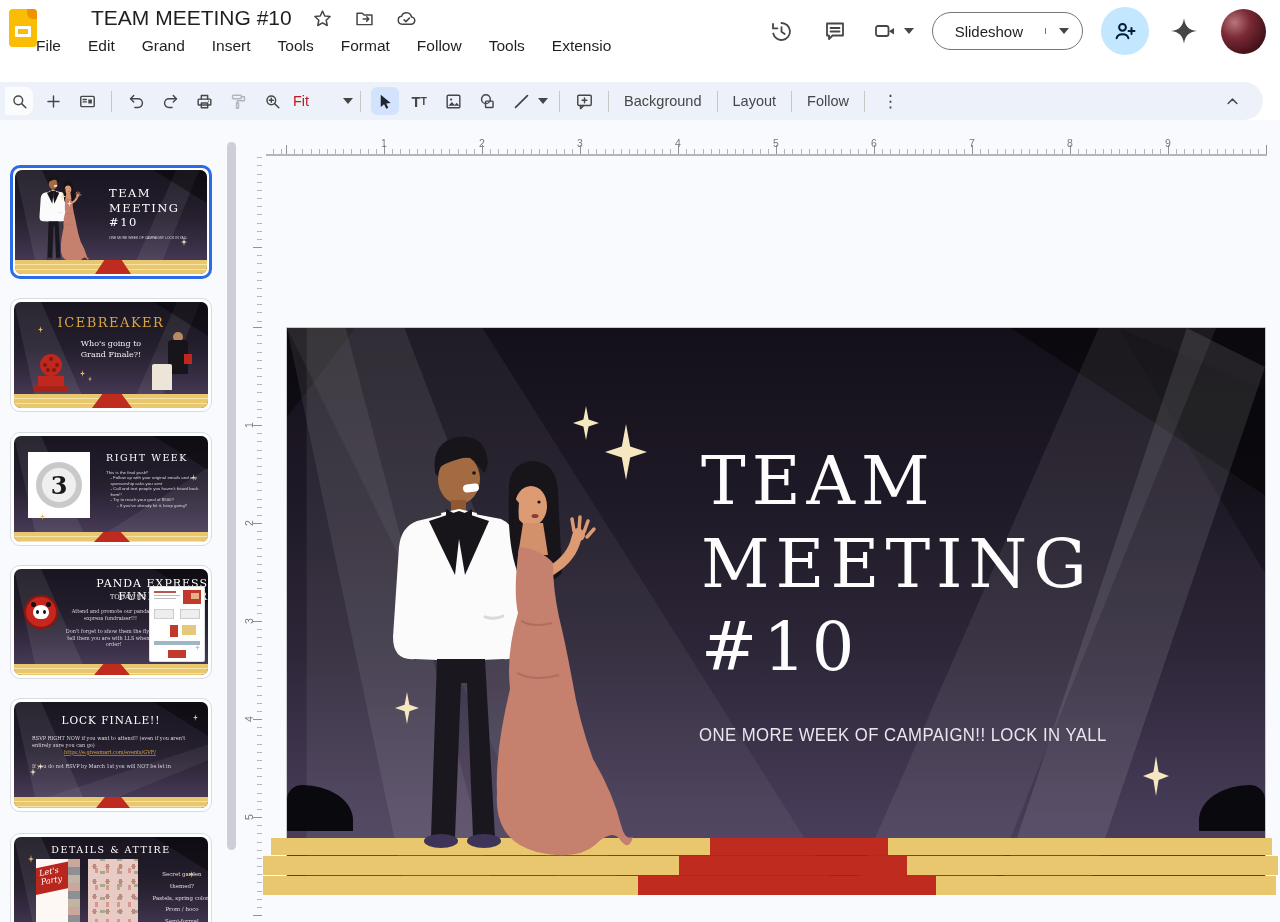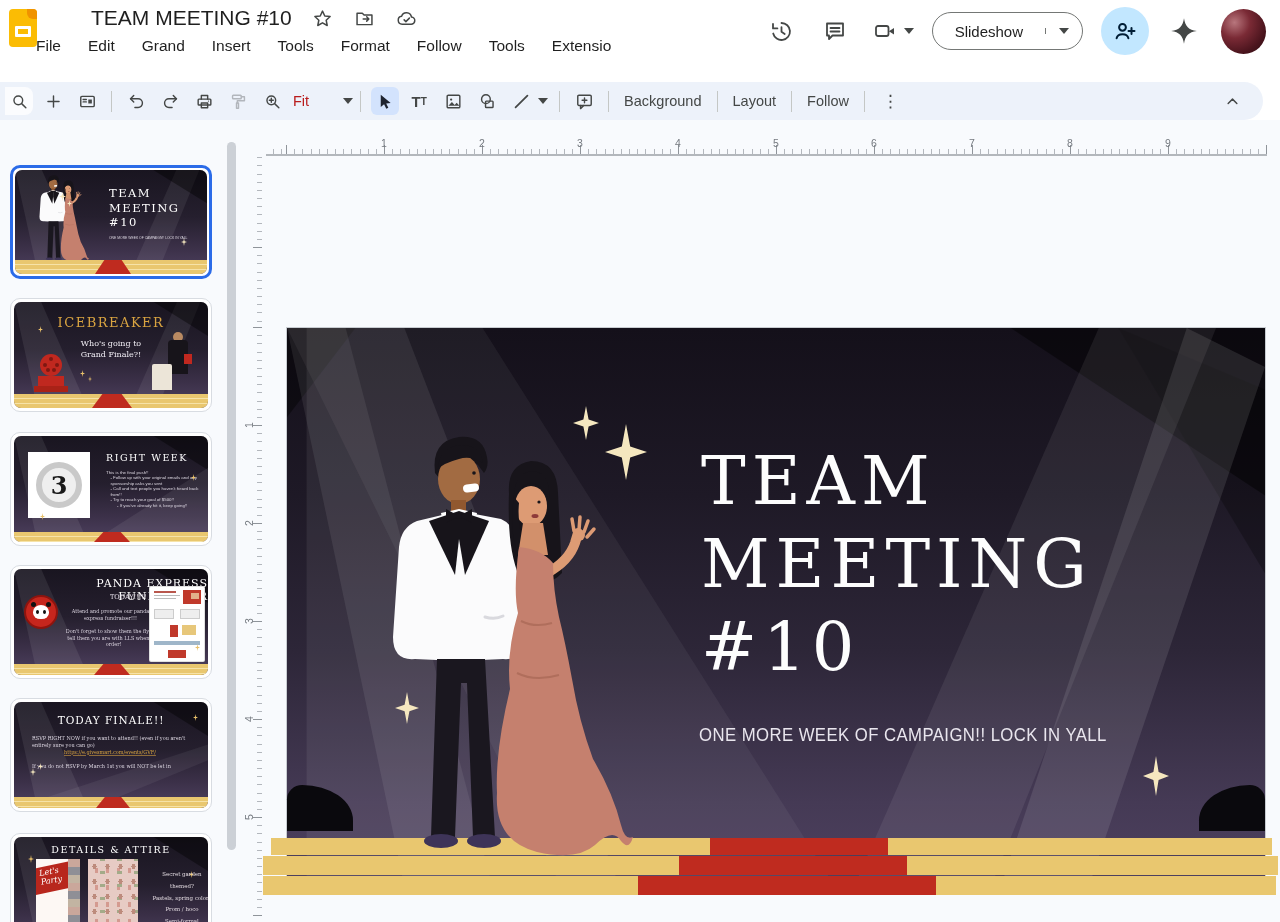--- a/index.html
+++ b/index.html
@@ -494,21 +494,21 @@
           <span class="mini-floor" style="height:11px"></span>
           <span class="mini-carpet" style="height:11px;left:80px;width:36px"></span>
         </div>
       </div>
 
       <div class="thumb" style="top:578px">
         <div class="mini">
           <span class="bd beamL"></span>
             <span class="bd darkTR"></span>
           <span class="bd" style="background:rgba(255,255,255,0.06);clip-path:polygon(0 100%,40% 100%,100% 55%,100% 40%)"></span>
-          <div class="mini-title serif" style="position:absolute;left:0;right:0;top:12px;text-align:center;font-size:10.5px;letter-spacing:1px">TODAY FINALE!!</div>
+          <div class="mini-title serif" style="position:absolute;left:0;right:0;top:12px;text-align:center;font-size:10.5px;letter-spacing:1px">LOCK FINALE!!</div>
           <div class="serif" style="position:absolute;left:18px;top:34px;width:270px;color:#ded8e3;font-size:8px;line-height:10px;transform:scale(0.62);transform-origin:0 0">RSVP RIGHT NOW if you want to attend!! (even if you aren't entirely sure you can go)</div>
           <div class="serif gold-link" style="position:absolute;left:50px;top:48px;font-size:8px;transform:scale(0.62);transform-origin:0 0">https://e.givesmart.com/events/GVF/</div>
           <div class="serif" style="position:absolute;left:18px;top:62px;width:270px;color:#ded8e3;font-size:8px;line-height:10px;transform:scale(0.62);transform-origin:0 0">If you do not RSVP by March 1st you will NOT be let in</div>
           <span class="spark" style="left:16px;bottom:32px;width:6px;height:8px"></span>
           <span class="spark" style="left:24px;bottom:38px;width:5px;height:7px"></span>
           <span class="spark gold" style="right:10px;top:12px;width:5px;height:7px"></span>
           <span class="mini-floor" style="height:11px"></span>
           <span class="mini-carpet" style="height:11px;left:82px;width:34px"></span>
         </div>
       </div>

